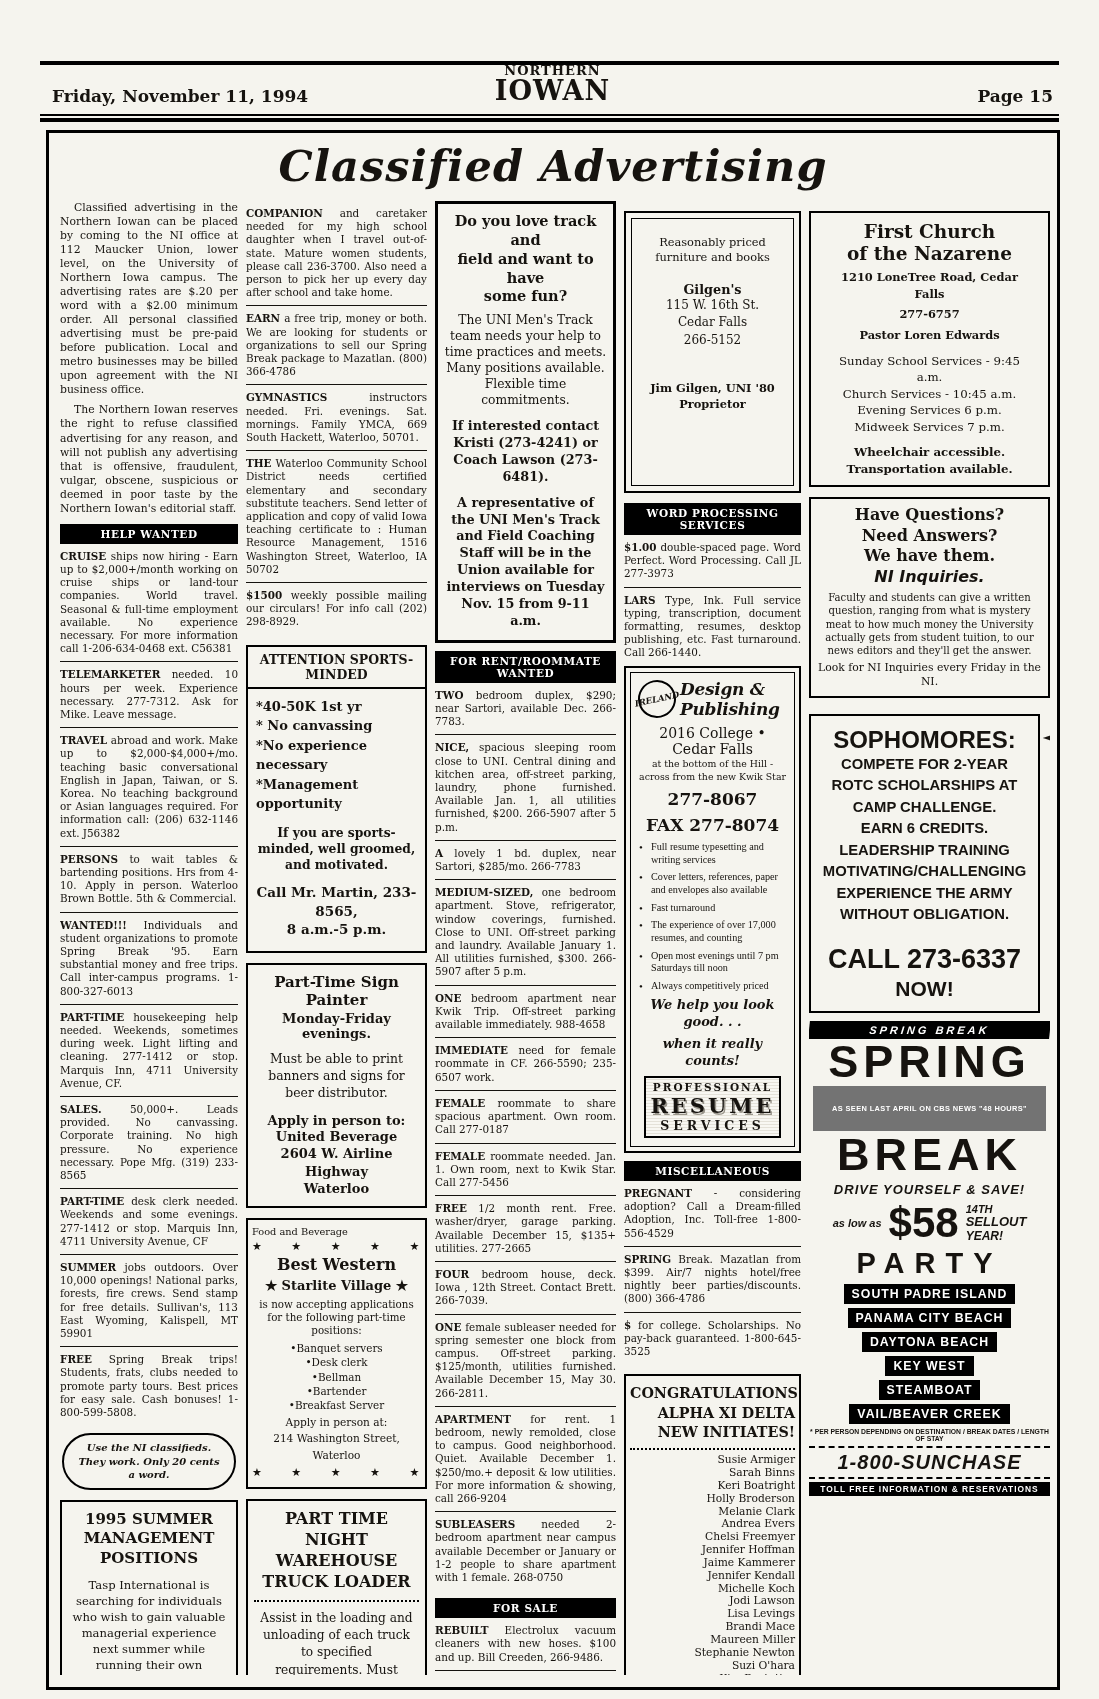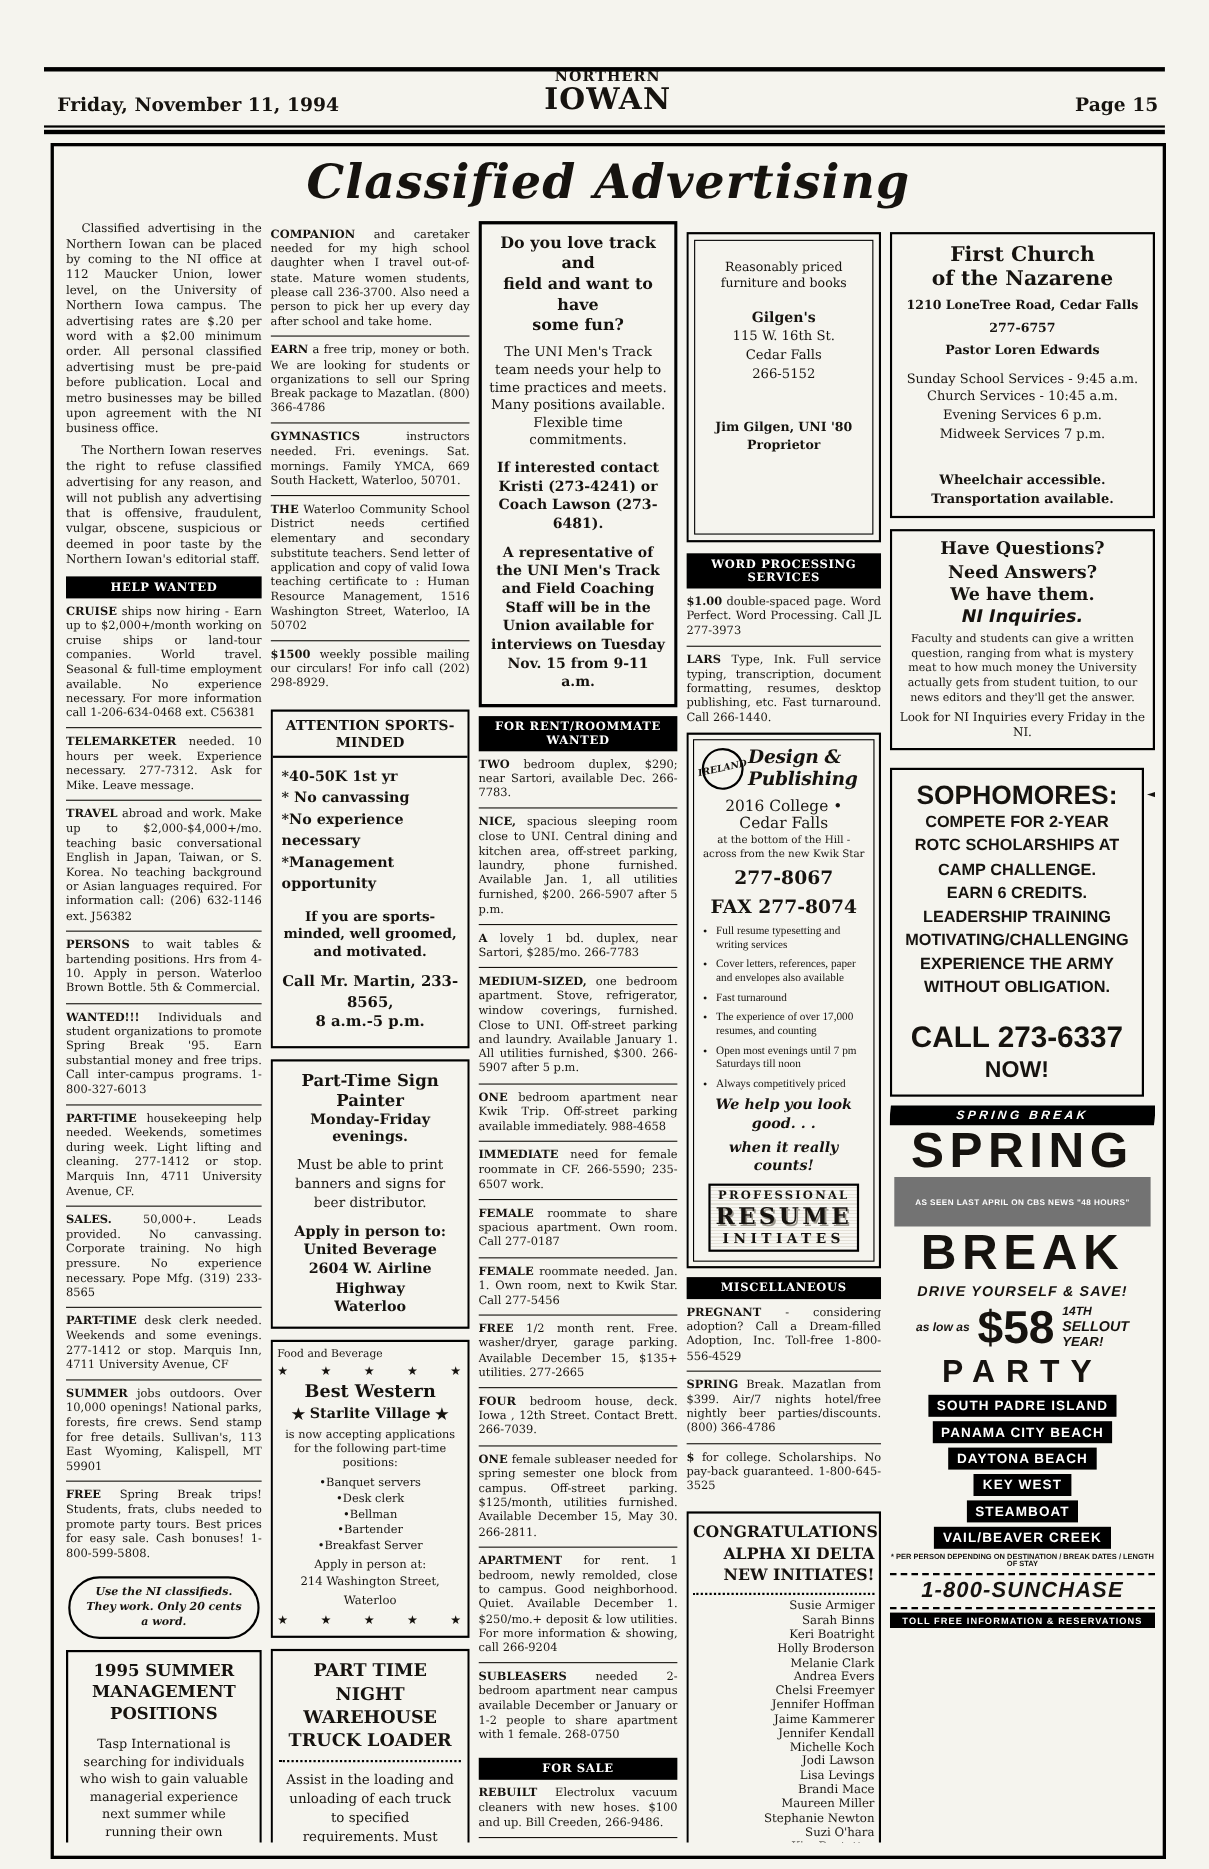--- a/index.html
+++ b/index.html
@@ -81,27 +81,27 @@
   .d-tag{font-weight:bold;font-style:italic;text-align:center;font-size:13px;line-height:1.3;margin-top:5px}
   .resume-logo{border:2px solid #000;margin:6px 6px 2px;text-align:center;padding:3px;background:repeating-linear-gradient(0deg,#f8f7f2 0 2px,#e4e1d8 2px 3px)}
   .rl-a{font-weight:bold;font-size:10.5px;letter-spacing:2px}
   .rl-b{font-weight:bold;font-size:21px;letter-spacing:3px;text-shadow:1.5px 1.5px 0 #9a968c}
   .rl-c{font-weight:bold;font-size:12.5px;letter-spacing:4px}
   .congrats{text-align:right;padding:8px 4px}
   .c-title{font-weight:bold;font-size:14.3px;line-height:1.35}
   .c-dots{border-top:2px dotted #000;margin:6px 0 4px}
   .c-names div{font-size:10.7px;line-height:1.2}
   
-  .church{text-align:center;padding:8px 0}
+  .church{text-align:center;padding:8px 16px}
   .ch-t1{font-weight:bold;font-size:18.5px;line-height:1.2}
   .ch-addr{font-weight:bold;font-size:11.4px;line-height:1.45;margin-top:4px}
   .ch-serv{margin-top:9px}
   .ch-serv div{font-size:11.8px;line-height:1.4}
   .ch-note{font-weight:bold;font-size:11.8px;line-height:1.4}
-  .ch-note.first{margin-top:26px}
+  .ch-note.first{margin-top:9px}
   .callbox{border:2.5px solid #000;border-radius:28px;text-align:center;font-weight:bold;font-size:17px;line-height:1.35;padding:10px 10px;margin:12px 0}
   .questions{text-align:center;padding:6px}
   .q-l{font-weight:bold;font-size:16px;line-height:1.28}
   .q-l4{font-weight:bold;font-style:italic;font-size:16px;line-height:1.3;font-family:"DejaVu Sans","Liberation Sans",sans-serif}
   .q-body{font-size:10.1px;line-height:1.3;margin-top:4px}
   .q-look{font-size:10.8px;line-height:1.35;margin-top:4px}
   .rotc-wrap{position:relative;margin:16px 0 6px}
   .arrow{position:absolute;right:-2px;top:16px;font-size:12px}
   .rotc{text-align:center;padding:10px 4px;font-family:"Liberation Sans","DejaVu Sans",sans-serif;margin:0 10px 0 0}
   .r-title{font-weight:bold;font-size:24px}
@@ -299,21 +299,21 @@
               <div class="dbullet">Fast turnaround</div>
               <div class="dbullet">The experience of over 17,000 resumes, and counting</div>
               <div class="dbullet">Open most evenings until 7 pm Saturdays till noon</div>
               <div class="dbullet">Always competitively priced</div>
             </div>
           <div class="d-tag">We help you look good. . .</div>
           <div class="d-tag">when it really counts!</div>
           <div class="resume-logo">
             <div class="rl-a">PROFESSIONAL</div>
             <div class="rl-b">RESUME</div>
-            <div class="rl-c">INITIATES</div>
+            <div class="rl-c">SERVICES</div>
           </div>
         </div>
       </div>
       <div class="secbar">MISCELLANEOUS</div>
       <div class="adlist">
           <div class="ad"><b>PREGNANT</b><span> - considering adoption? Call a Dream-filled Adoption, Inc. Toll-free 1-800-556-4529</span></div>
           <div class="ad"><b>SPRING</b><span> Break. Mazatlan from $399. Air/7 nights hotel/free nightly beer parties/discounts. (800) 366-4786</span></div>
           <div class="ad"><b>$</b><span> for college. Scholarships. No pay-back guaranteed. 1-800-645-3525</span></div>
         </div>
       <div class="boxad congrats">

